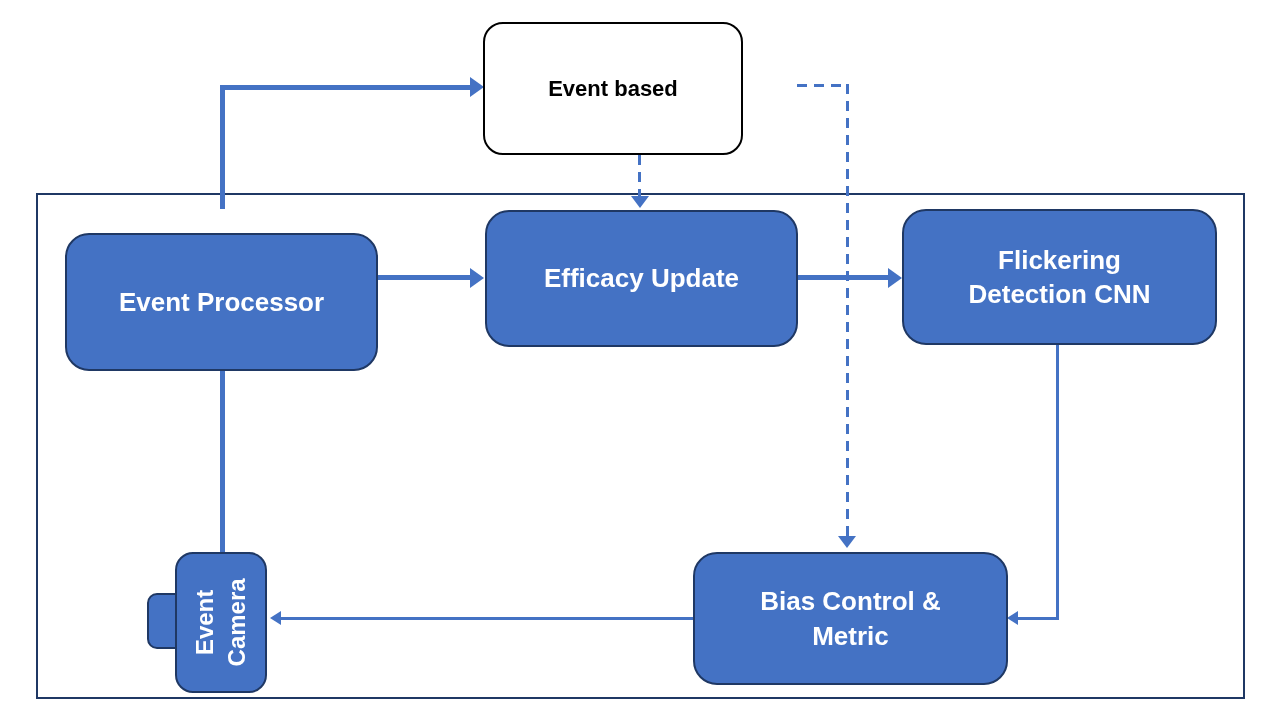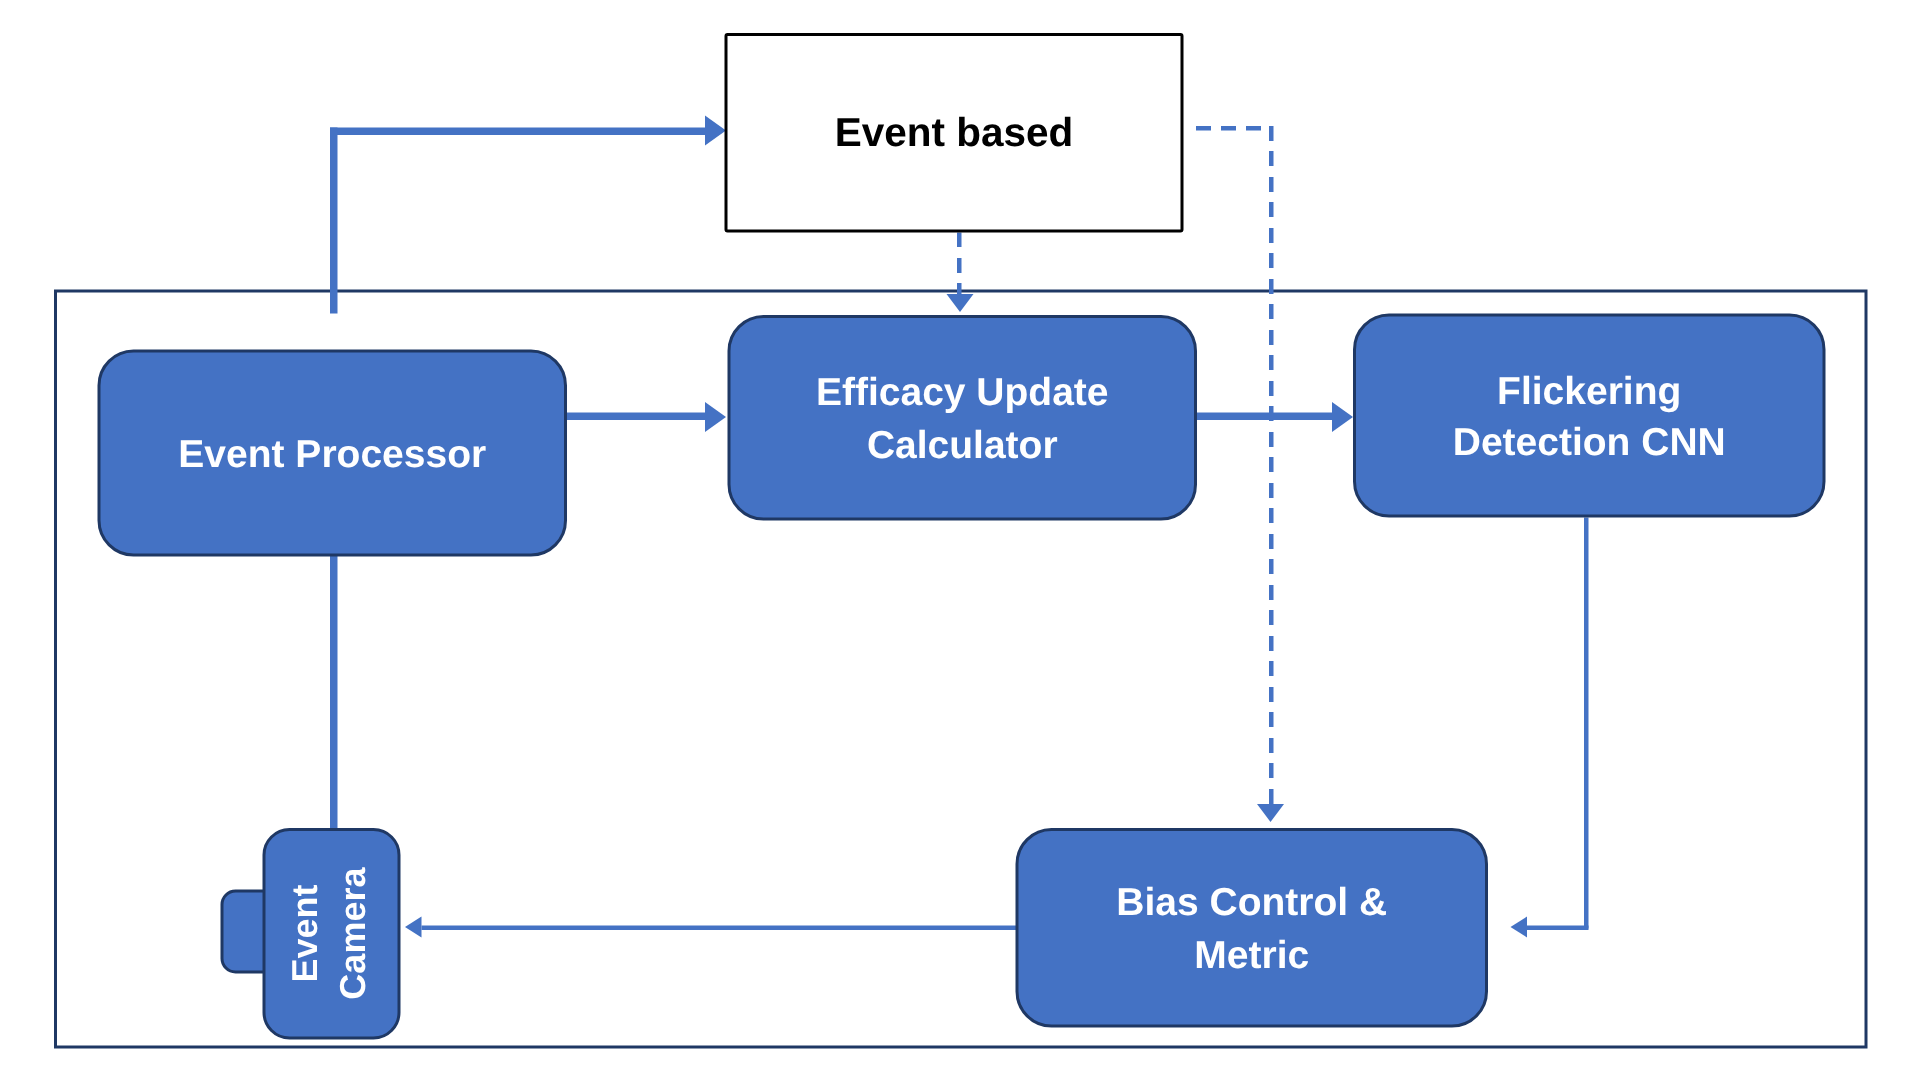--- a/index.html
+++ b/index.html
@@ -14,28 +14,28 @@
   }
   
   .node {
     position:absolute; background:#4472C4; border:2px solid #1F3864;
     border-radius:24px; color:#ffffff; font-weight:bold; font-size:26px;
     display:flex; flex-direction:column; align-items:center; justify-content:center;
     text-align:center; line-height:1.32; box-sizing:border-box; z-index:3;
   }
   .node span { display:block; }
   #node-app {
-    left:483px; top:22px; width:306px; height:133px;
+    left:483px; top:22px; width:260px; height:133px;
     background:#ffffff; border:2px solid #000000; color:#000000;
-    border-radius:2px; font-size:27px;
+    border-radius:20px; font-size:22px;
   }
   #node-processor { left:65px;  top:209px; width:313px; height:138px;margin-top:24px; }
   #node-efficacy  { left:485px; top:210px; width:313px; height:137px; }
   #node-cnn       { left:902px; top:209px; width:315px; height:136px;align-items:center; }
-  #node-bias      { left:677px; top:552px; width:315px; height:133px; }
+  #node-bias      { left:693px; top:552px; width:315px; height:133px; }
   #node-camera    { left:175px; top:552px; width:92px;  height:141px; border-radius:18px; font-size:24px; z-index:4; }
   #node-camera .rot { transform:rotate(-90deg); line-height:1.35; }
   #camera-lens {
     position:absolute; left:147px; top:593px; width:42px; height:56px;
     background:#4472C4; border:2px solid #1F3864; border-radius:10px;
     box-sizing:border-box; z-index:3;
   }
   
   .seg { position:absolute; background:#4472C4; z-index:2; }
   .dashseg-v { position:absolute; width:3px; z-index:1;
@@ -85,21 +85,20 @@
   <div class="node" id="node-app">
     <span>Event based</span>
   </div>
 
   <div class="node" id="node-processor">
     <span>Event Processor</span>
   </div>
 
   <div class="node" id="node-efficacy">
     <span>Efficacy Update</span>
-    <span>Calculator</span>
   </div>
 
   <div class="node" id="node-cnn">
     <span>Flickering</span>
     <span>Detection CNN</span>
   </div>
 
   <div class="node" id="node-bias">
     <span>Bias Control &amp;</span>
     <span>Metric</span>

